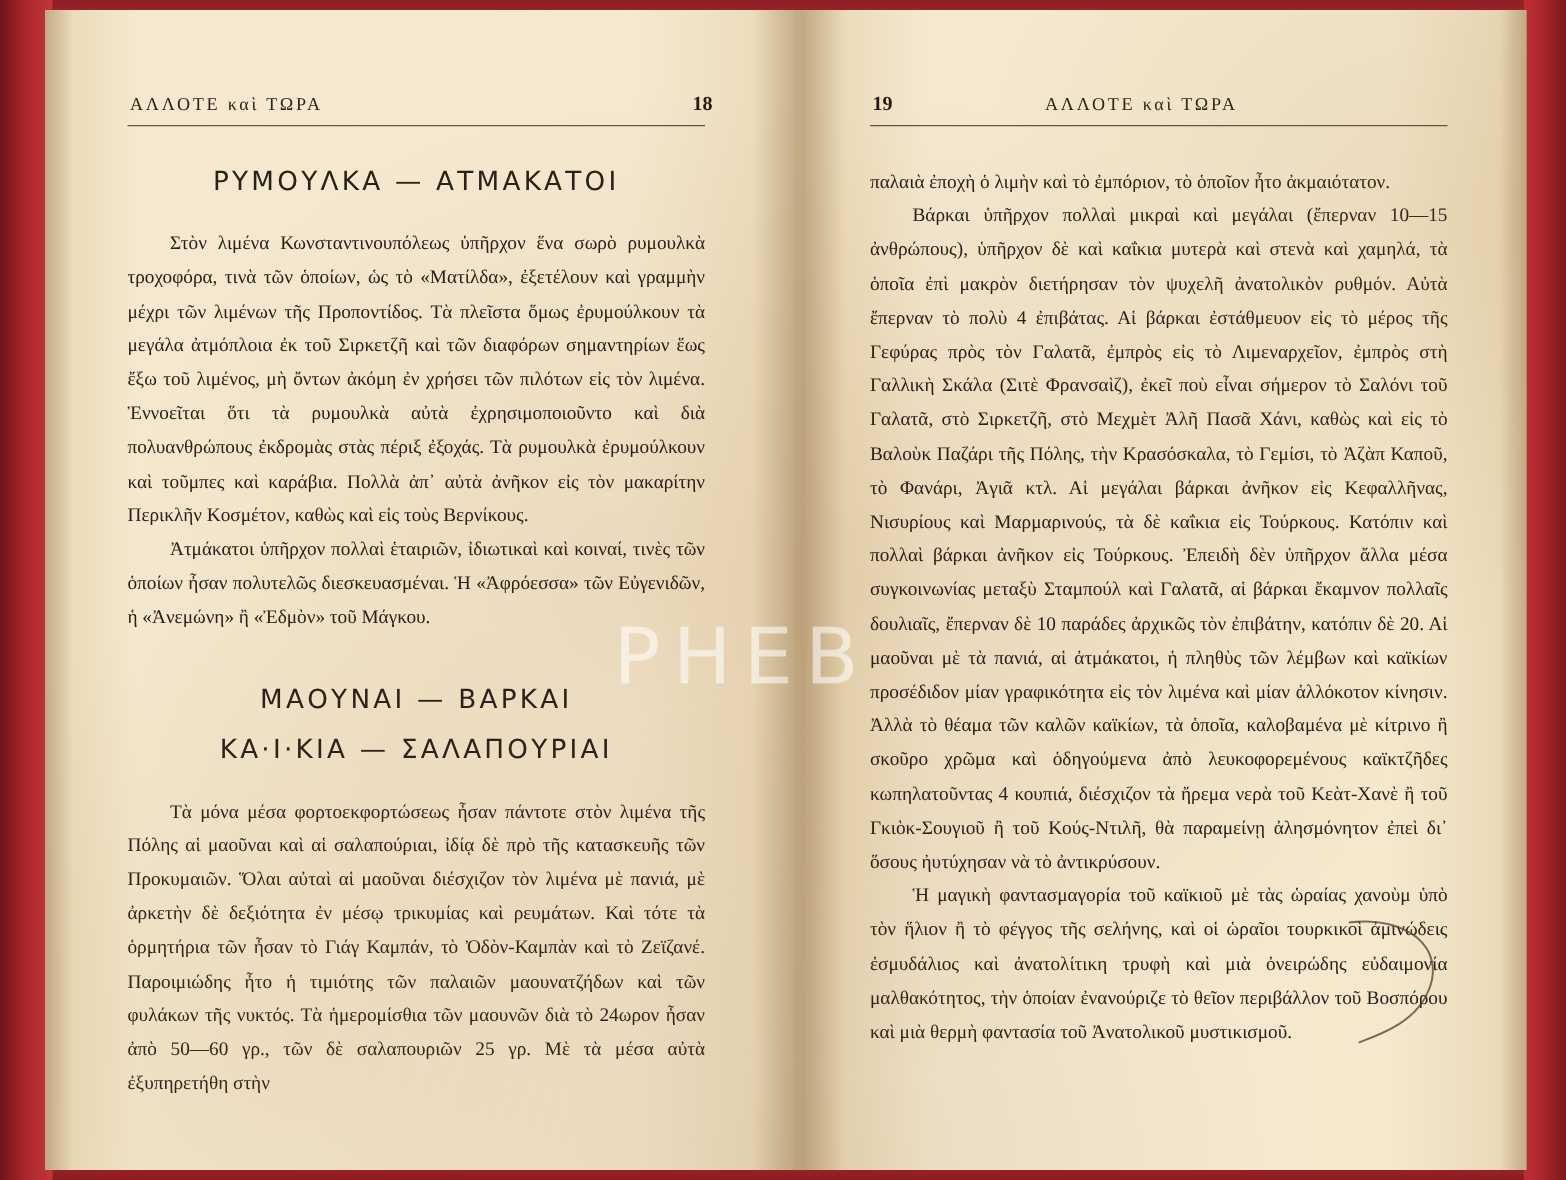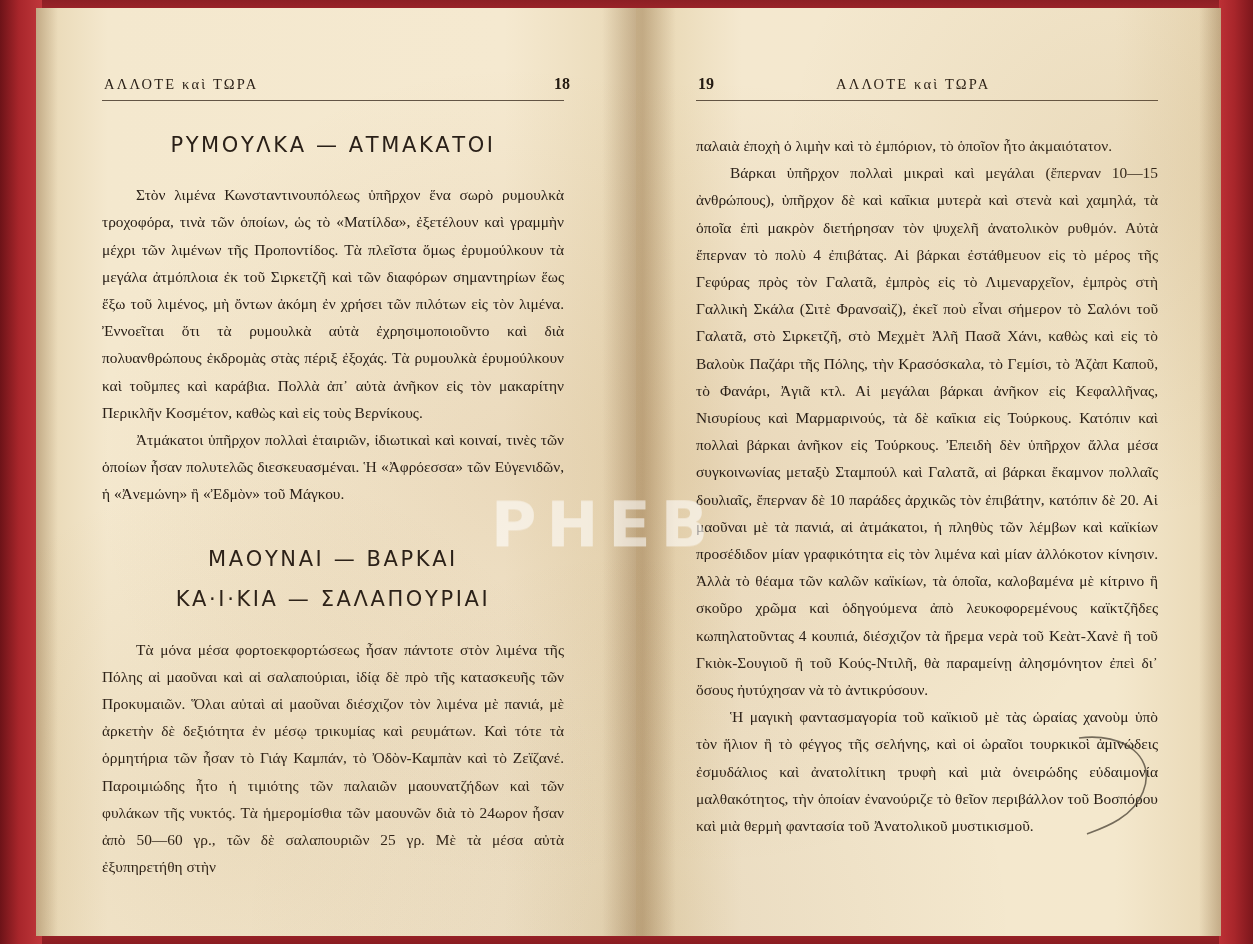--- a/index.html
+++ b/index.html
@@ -152,21 +152,21 @@
   h2.sechead.two { line-height: 34px; margin-bottom: 20px; }
   .gap-lg { height: 34px; }
 
   
   #watermark {
     position: absolute;
     left: 455px;
     top: 480px;
     font-family: "DejaVu Sans", sans-serif;
     font-size: 62px;
-    font-weight: bold;
+    font-weight: normal;
     letter-spacing: 10px;
     color: rgba(255,255,255,0.42);
     text-shadow: 0 1px 0 rgba(255,255,255,0.25);
     pointer-events: none;
     user-select: none;
   }
 
   
   #pencil-mark {
     position: absolute;

